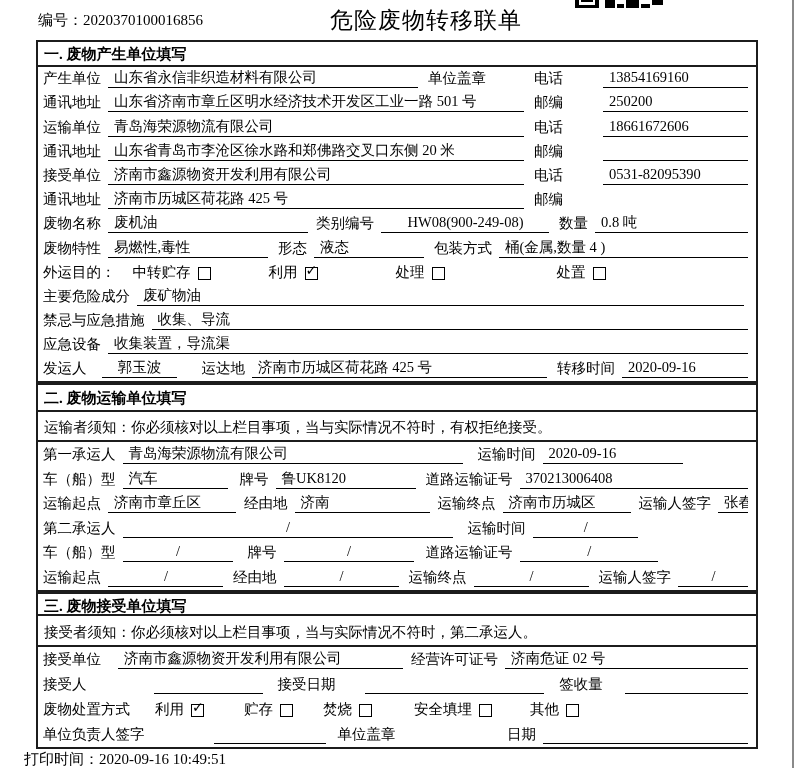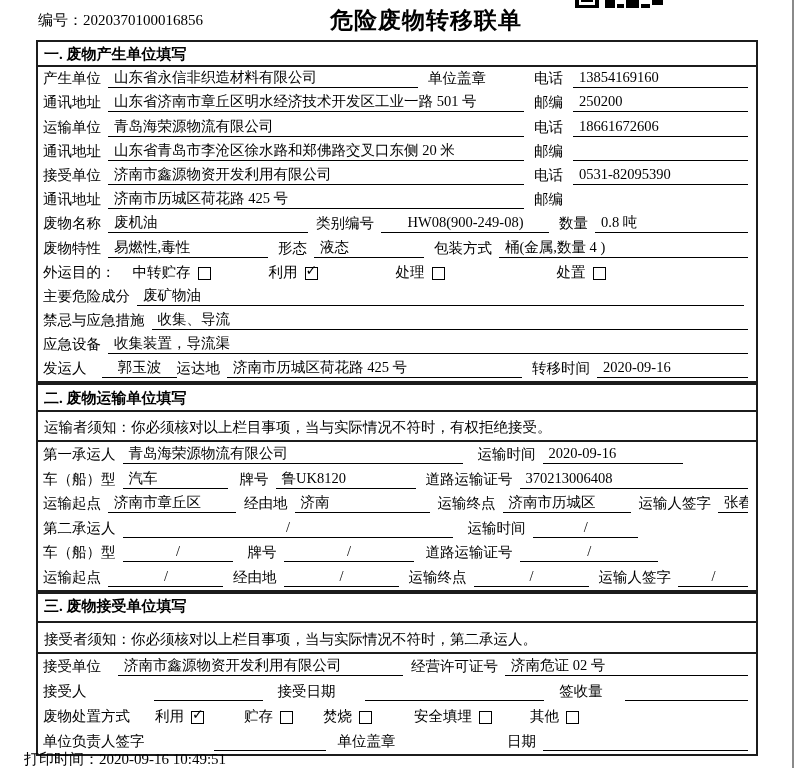--- a/index.html
+++ b/index.html
@@ -3,49 +3,49 @@
 <meta charset="utf-8">
 <style>
   * { margin:0; padding:0; box-sizing:border-box; }
   body { width:796px; height:768px; background:#fff; }
   .page {
     position:relative; width:796px; height:768px; background:#ffffff;
     color:#000; font-family:"Liberation Serif","DejaVu Serif",serif;
     font-size:14.5px; overflow:hidden;
   }
   .serial { position:absolute; left:38px; top:11px; font-size:15px; }
-  .doc-title { position:absolute; left:330px; top:5px; font-size:23px; font-weight:bold; letter-spacing:1px; }
+  .doc-title { position:absolute; left:330px; top:5px; font-size:23px; font-weight:normal; letter-spacing:1px; }
   .qr-frag { position:absolute; left:575px; top:0; }
   .edge-line { position:absolute; left:792px; top:0; width:2px; height:768px; background:#8a8a8a; }
 
   .form { position:absolute; left:36px; top:40px; width:722px; }
   .sec { border:2px solid #1c1c1c; background:#fff; }
   .sec + .sec { margin-top:0px; }
   .sec-h { font-weight:bold; font-size:15px; height:25px; padding:3px 0 0 6px; border-bottom:2px solid #1c1c1c; }
   .notice { height:30px; padding:6px 0 0 6px; border-bottom:2px solid #1c1c1c; }
 
   .r { display:flex; align-items:flex-end; padding:0 8px 3px 5px; }
   .s1 .r { height:24.2px; }
   .s2 .r { height:24.6px; }
   .s3 .r { height:25px; }
   .l { white-space:nowrap; margin-right:7px; }
   .v { border-bottom:1px solid #000; padding:0 5px 0 6px; white-space:nowrap; overflow:hidden; min-height:19px; }
   .grow { flex:1; }
   .sp { flex:1; }
   .ctr { text-align:center; }
-  .rg { display:flex; align-items:center; width:214px; flex-shrink:0; }
+  .rg { display:flex; align-items:center; width:214px; flex-shrink:0;gap:30px; }
   .rg .l { margin-right:10px; }
 
   .w75{width:75px} .w105{width:105px} .w110{width:110px}
   .w112{width:112px} .w115{width:115px} .w128{width:128px} .w130{width:130px}
   .w135{width:135px} .w140{width:140px} .w160{width:160px} .w168{width:168px} .w190{width:190px}
   .w200{width:200px} .w205{width:205px} .w285{width:285px} .w295{width:295px}
   .w310{width:310px} .w330{width:330px} .w340{width:340px}
   .ml8{margin-left:8px} .ml10{margin-left:10px} .ml12{margin-left:12px} .ml15{margin-left:15px}
-  .ml18{margin-left:18px} .ml22{margin-left:22px} .ml25{}
+  .ml18{margin-left:18px} .ml22{margin-left:22px} .ml25{margin-left:25px}
   .ml30{margin-left:30px} .ml38{margin-left:38px} .ml40{margin-left:40px} .ml42{margin-left:42px} .ml58{margin-left:58px} .ml60{margin-left:60px} .ml62{margin-left:62px}
   .ml78{margin-left:78px} .ml112{margin-left:112px} .mr110{margin-right:110px} .mr90{margin-right:90px}
 
   .opt { display:flex; align-items:flex-end; white-space:nowrap; }
   .cb { position:relative; display:inline-block; width:13px; height:13px;
         border:1.5px solid #000; margin:0 0 2px 7px; flex-shrink:0; }
   .cb.on::after { content:"✓"; position:absolute; left:0px; top:-6px;
         font-size:14px; font-weight:bold; font-family:"DejaVu Sans",sans-serif; }
 
   .print-line { position:absolute; left:24px; top:750px; font-size:15px; }
@@ -250,21 +250,21 @@
         <span class="l ml10">经由地</span>
         <span class="v w115 ctr">/</span>
         <span class="l ml10">运输终点</span>
         <span class="v w115 ctr">/</span>
         <span class="l ml10">运输人签字</span>
         <span class="v grow ctr">/</span>
       </div>
     </div>
 
     <div class="sec s3">
-      <div class="sec-h" style="height:29px;">三. 废物接受单位填写</div>
+      <div class="sec-h" style="height:22px;">三. 废物接受单位填写</div>
       <div class="notice" style="height:31px;padding-top:7px">接受者须知：你必须核对以上栏目事项，当与实际情况不符时，第二承运人。</div>
 
       <div class="r">
         <span class="l">接受单位</span>
         <span class="v w285 ml10">济南市鑫源物资开发利用有限公司</span>
         <span class="l ml8">经营许可证号</span>
         <span class="v grow">济南危证 02 号</span>
       </div>
 
       <div class="r">

